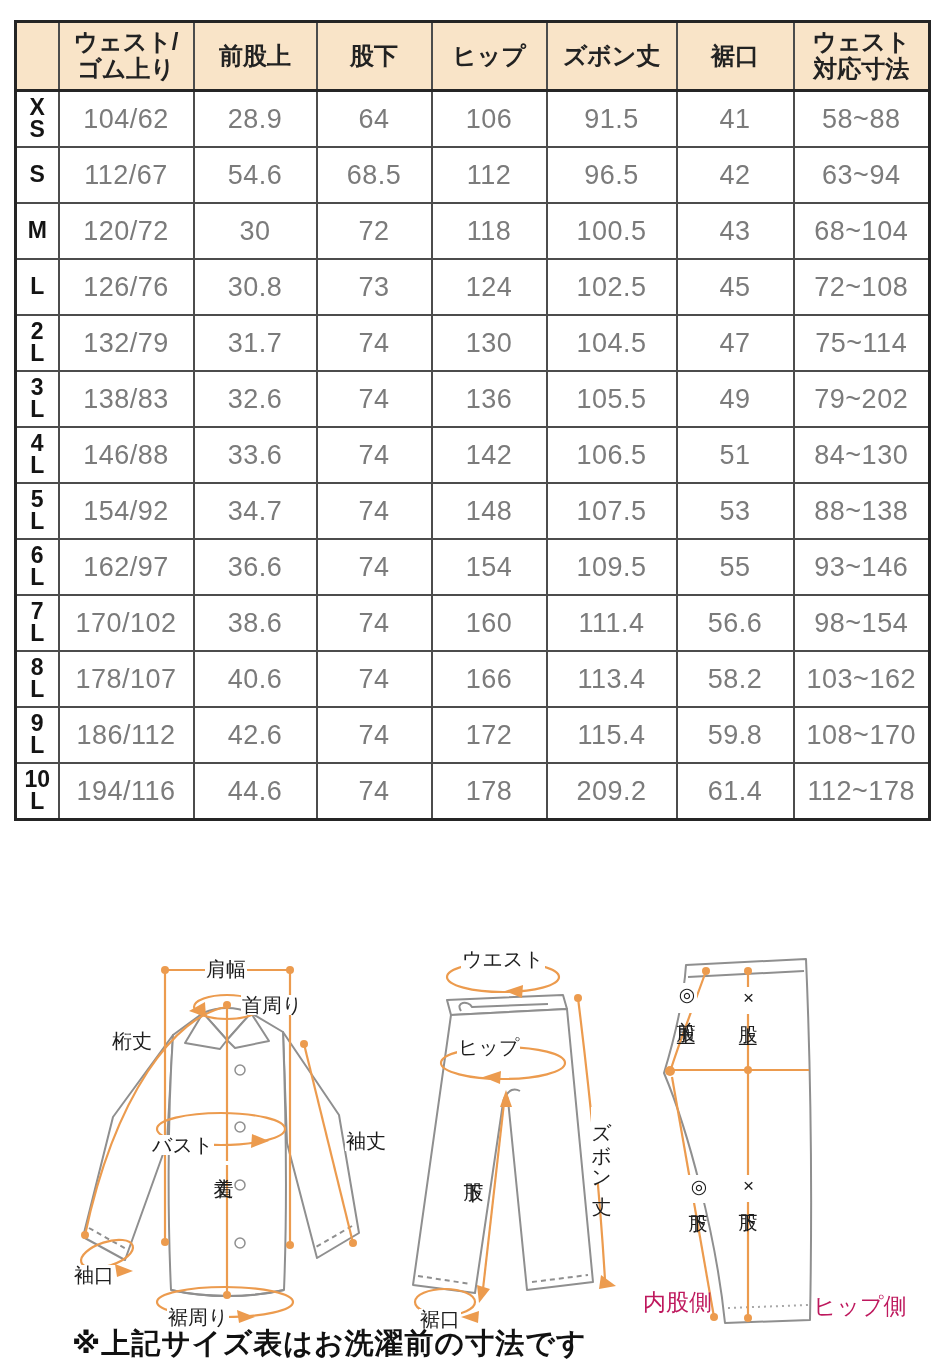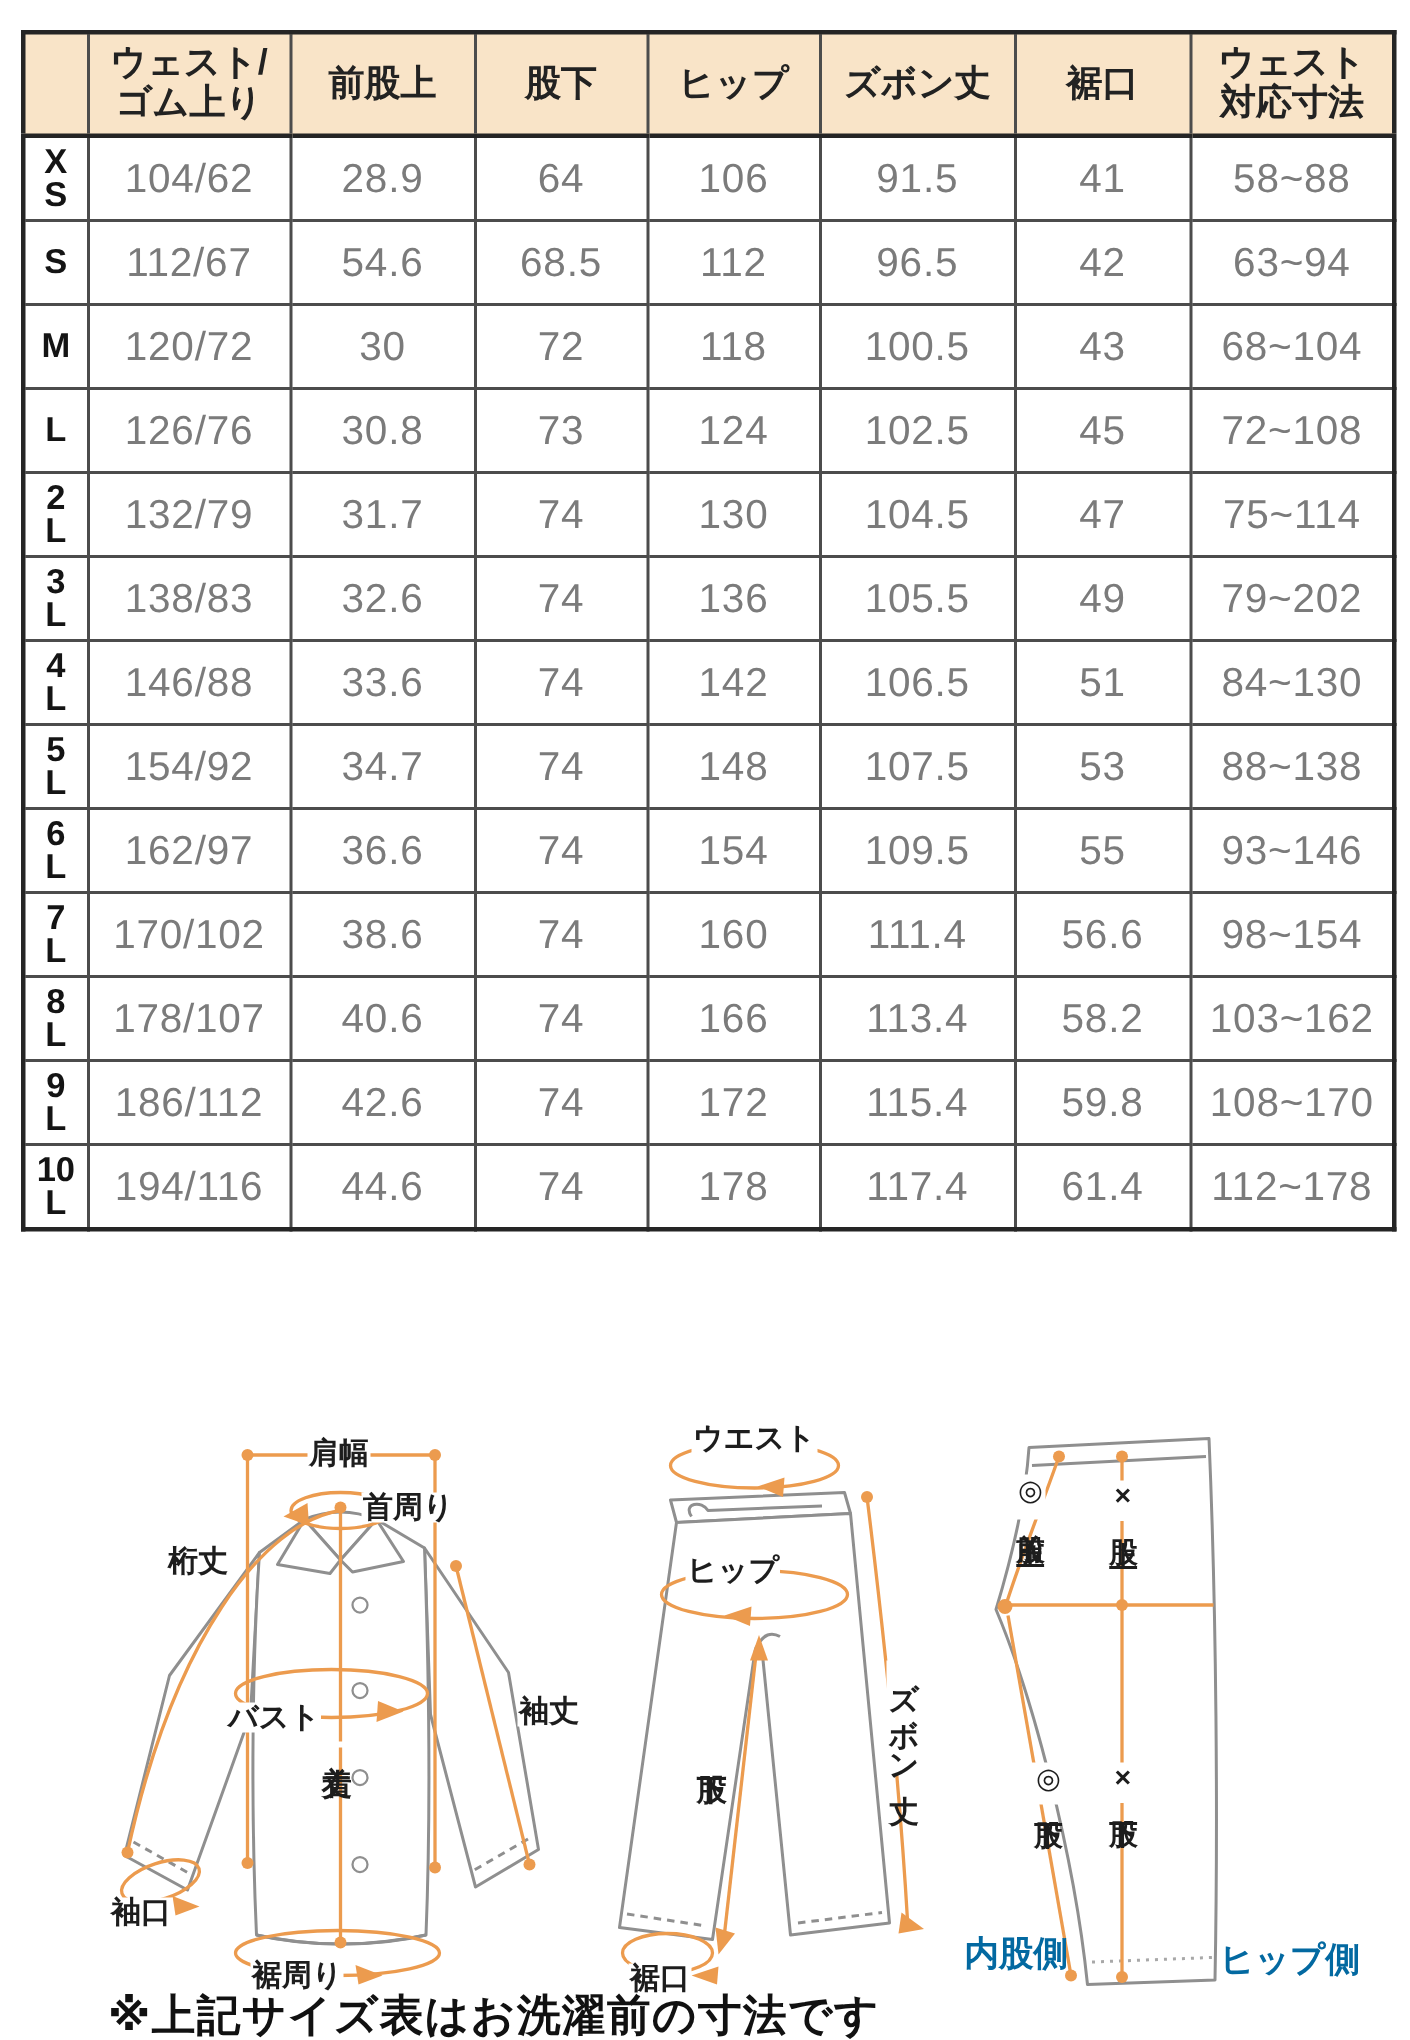--- a/index.html
+++ b/index.html
@@ -28,25 +28,25 @@
     color:#7b7b7b;font-size:27px;font-weight:400;text-align:center;
     height:54px;background:#fff;letter-spacing:0.5px;
   }
   
   .diagram{position:absolute;}
   .d-shirt{left:55px;top:945px;width:350px;height:385px;}
   .d-pfront{left:405px;top:945px;width:230px;height:390px;}
   .d-pside{left:650px;top:945px;width:290px;height:385px;}
   .diagram svg{position:absolute;left:0;top:0;}
   .dlabel{
-    position:absolute;color:#1d1d1d;font-size:20px;font-weight:700;
+    position:absolute;color:#1d1d1d;font-size:20px;font-weight:400;
     line-height:1;background:#fff;padding:0 1px;white-space:nowrap;
   }
   .vlabel{writing-mode:vertical-rl;text-orientation:upright;letter-spacing:2px;}
-  .side-label{color:#0369a1;font-size:23px;background:transparent;}
+  .side-label{color:#be185d;font-size:23px;background:transparent;}
   
   .g-fill{stroke:#8f8f8f;stroke-width:2;fill:#fff;stroke-linejoin:round;}
   .g-line{stroke:#8f8f8f;stroke-width:2;fill:none;stroke-linejoin:round;}
   .g-dash{stroke:#8f8f8f;stroke-width:2;fill:none;stroke-dasharray:5 4;}
   .g-dots{stroke:#a8a8a8;stroke-width:2;fill:none;stroke-dasharray:2 4;}
   .o-line{stroke:#ec9b4e;stroke-width:2.2;fill:none;}
   .o-dot{fill:#ec9b4e;}
   .o-arr{fill:#ec9b4e;stroke:none;}
   .btn{fill:#fff;stroke:#8f8f8f;stroke-width:1.5;}
   
@@ -213,21 +213,21 @@
         <td>59.8</td>
         <td>108~170</td>
       </tr>
       <tr>
         <th>10
 L</th>
         <td>194/116</td>
         <td>44.6</td>
         <td>74</td>
         <td>178</td>
-        <td>117.4</td>
+        <td>209.2</td>
         <td>61.4</td>
         <td>112~178</td>
       </tr>
     </tbody>
 </table>
 
 <div class="diagram d-shirt">
   <svg width="350" height="385" viewBox="0 0 350 385">
     <g>
       <path class="g-fill" d="M118,90 L58,172 L28,292 L70,315 L112,198 Z"></path>

